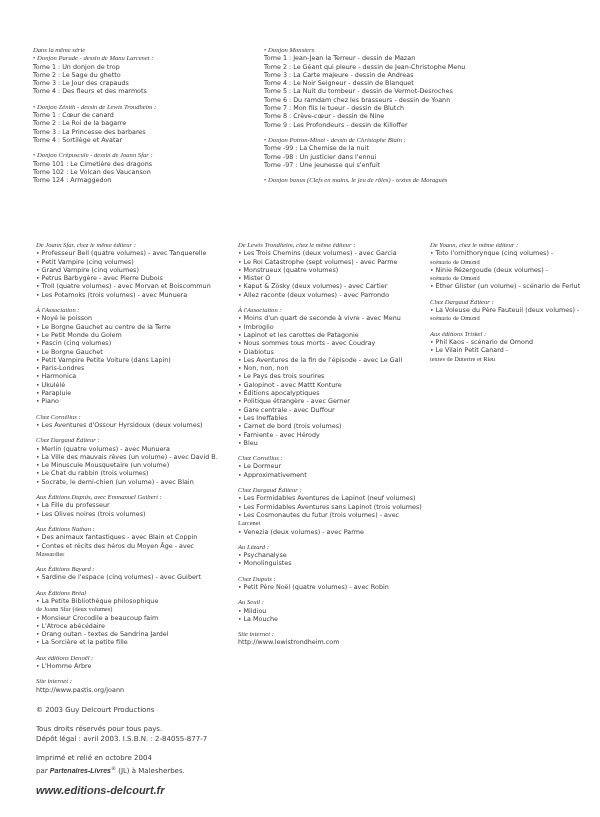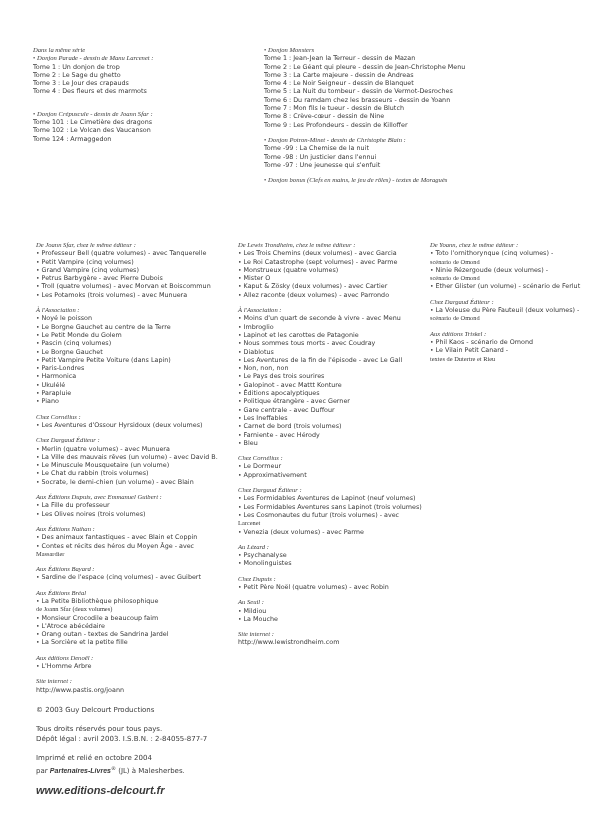--- a/index.html
+++ b/index.html
@@ -21,20 +21,27 @@
 <div class="abs" style="left:33px; top:46px;">
   <div class="head">Dans la même série</div>
   <div>
       <div class="head bul">Donjon Parade - dessin de Manu Larcenet :</div>
       <div class="line">Tome 1 : Un donjon de trop</div>
       <div class="line">Tome 2 : Le Sage du ghetto</div>
       <div class="line">Tome 3 : Le Jour des crapauds</div>
       <div class="line">Tome 4 : Des fleurs et des marmots</div>
     </div>
   <div class="gap"></div>
+  <div>
+      <div class="head bul">Donjon Zénith - dessin de Lewis Trondheim :</div>
+      <div class="line">Tome 1 : Cœur de canard</div>
+      <div class="line">Tome 2 : Le Roi de la bagarre</div>
+      <div class="line">Tome 3 : La Princesse des barbares</div>
+      <div class="line">Tome 4 : Sortilège et Avatar</div>
+    </div>
   <div class="gap"></div>
   <div>
       <div class="head bul">Donjon Crépuscule - dessin de Joann Sfar :</div>
       <div class="line">Tome 101 : Le Cimetière des dragons</div>
       <div class="line">Tome 102 : Le Volcan des Vaucanson</div>
       <div class="line">Tome 124 : Armaggedon</div>
     </div>
 </div>
 
 <div class="abs" style="left:264px; top:46px;">

